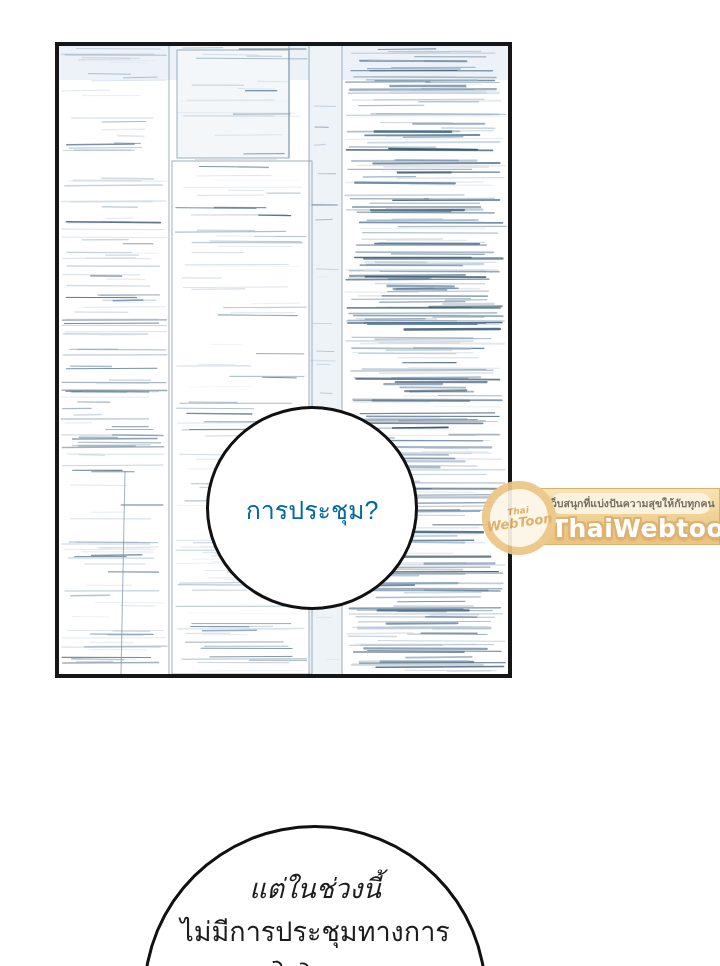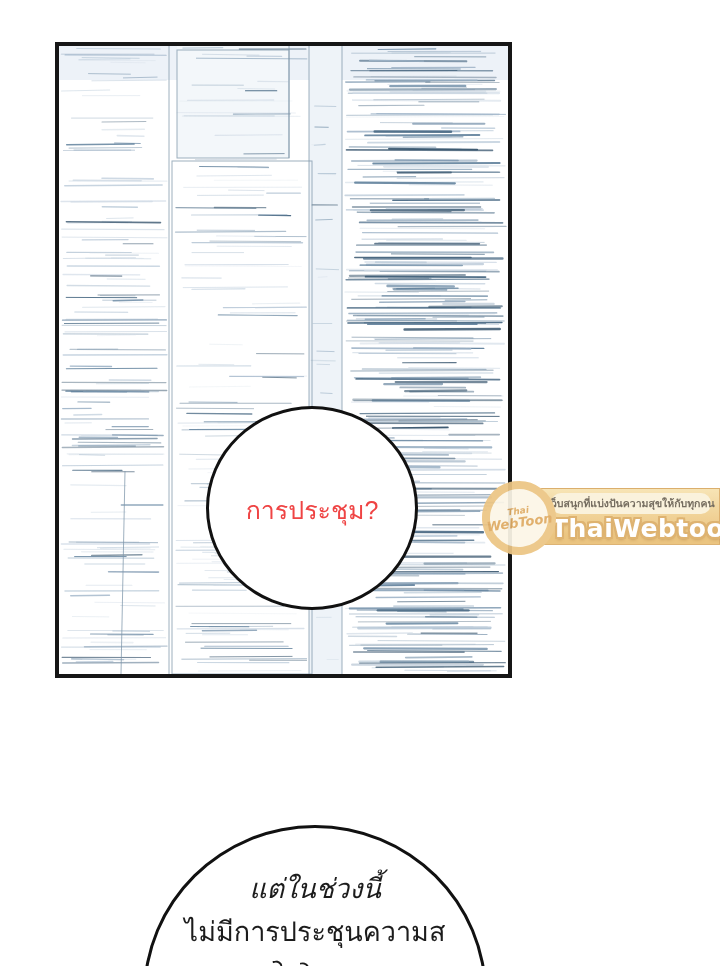--- a/index.html
+++ b/index.html
@@ -29,21 +29,21 @@
     left: 206px; top: 406px;
     width: 206px; height: 198px;
     background: #ffffff;
     border: 3px solid #111111;
     border-radius: 50%;
     z-index: 3;
     display: flex; align-items: center; justify-content: center;
   }
   .bubble-top .bubble-text {
     font-family: sans-serif;
-    font-size: 25px; color: #ef4444;
+    font-size: 25px; color: #0369a1;
     text-align: right;
     padding-top: 4px;
   }
 
   
   .bubble-bottom {
     position: absolute;
     left: 143px; top: 825px;
     width: 338px; height: 334px;
     background: #ffffff;
@@ -746,18 +746,18 @@
       <div class="wm-brand">ThaiWebtoon</div>
     </div>
     <div class="wm-badge">
       <span class="b1">Thai</span>
       <span class="b2">WebToon</span>
     </div>
   </div>
 
   <div class="bubble-bottom">
     <div class="line line1">แต่ในช่วงนี้</div>
-    <div class="line line2">ไม่มีการประชุนความส</div>
+    <div class="line line2">ไม่มีการประชุมทางการ</div>
     <div class="frag frag-a"></div>
     <div class="frag frag-b"></div>
   </div>
 
 </div>
 
 </body></html>

